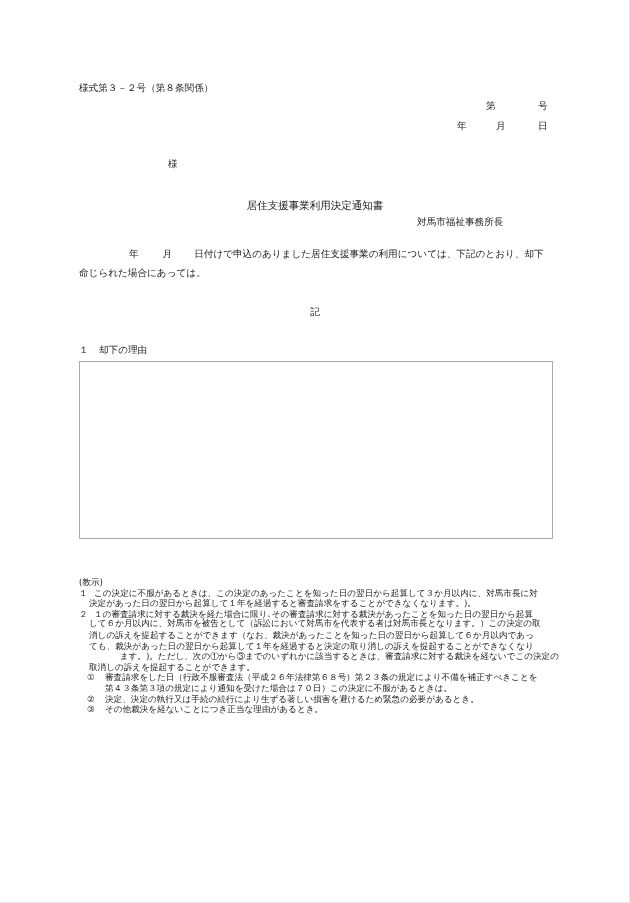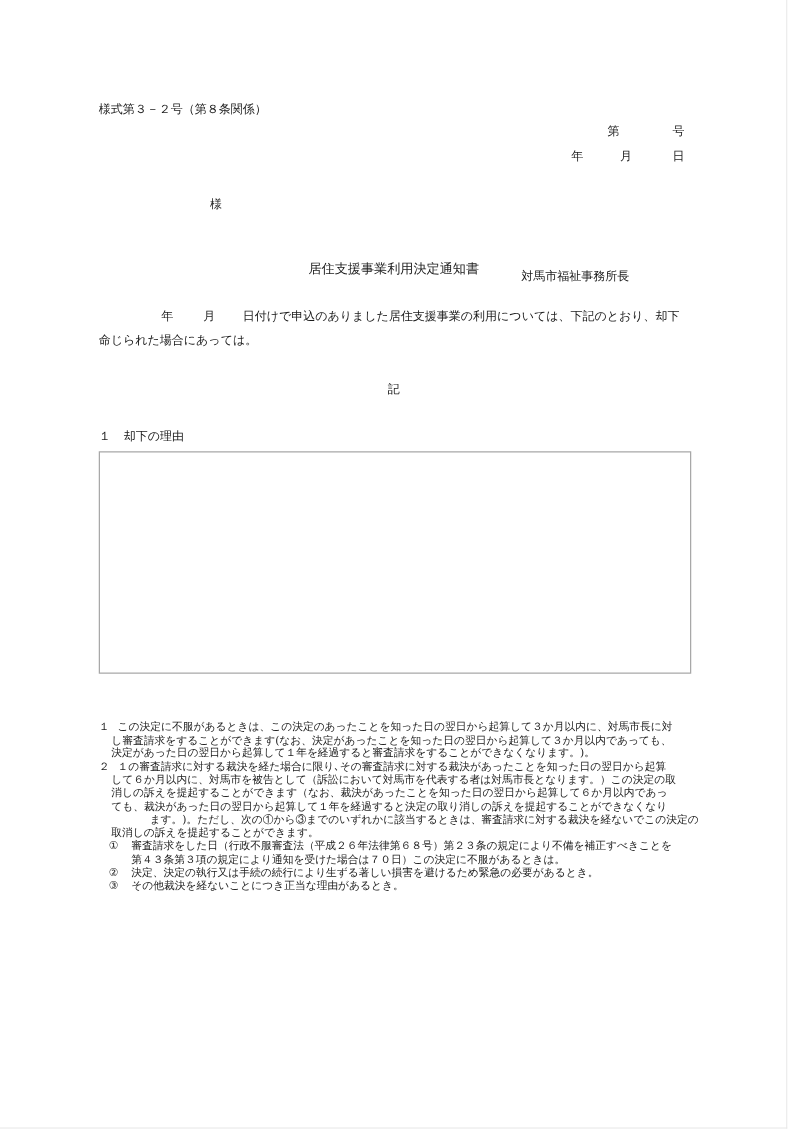--- a/index.html
+++ b/index.html
@@ -11,21 +11,21 @@
     .page-edge { position: absolute; left: 0; top: 0; width: 629px; height: 902px; border-right: 1px solid #e8e8e8; border-bottom: 1px solid #e8e8e8; }
     .t { position: absolute; white-space: nowrap; font-size: 9.6px; line-height: 12px; }
     .form-no { left: 79px; top: 82px; }
     .doc-no-dai { left: 486px; top: 100px; }
     .doc-no-go { left: 538px; top: 100px; }
     .date-year { left: 457px; top: 120px; }
     .date-month { left: 496px; top: 120px; }
     .date-day { left: 538px; top: 120px; }
     .recipient { left: 168px; top: 158px; }
     .issuer { left: 417px; top: 177px; margin-top: 39px; }
-    .title { left: 0; width: 630px; top: 209px; text-align: center; font-size: 10.5px; }
+    .title { left: 0; width: 630px; top: 199px; text-align: center; font-size: 10.5px; }
     .body1 { left: 79px; top: 248px; width: 474px; }
     .body1 .sp { display: inline-block; }
     .body2 { left: 79px; top: 267px; }
     .ki { left: 0; width: 630px; top: 306px; text-align: center; }
     .sec1 { left: 79px; top: 344px; }
     .sec1 .num { display: inline-block; width: 20px; }
     .reason-box {
       position: absolute; left: 79px; top: 361px; width: 472px; height: 176px;
       border: 1px solid #a8a8a8; background: #fff;
     }
@@ -57,23 +57,23 @@
 
 <div class="t ki">記</div>
 
 <div class="t sec1">
   <span class="num">１</span><span>却下の理由</span>
 </div>
 
 <div class="reason-box"></div>
 
 <div class="notes">
+  <div class="ln">(教示)</div>
   <div id="notes-lines">
       <div class="ln"><span class="num">１</span><span>この決定に不服があるときは、この決定のあったことを知った日の翌日から起算して３か月以内に、対馬市長に対</span></div>
-      <div class="ln" style="padding-left: 10px;"><span>し審査請求をすることができます(なお、決定があったことを知った日の翌日から起算して３か月以内であっても、</span></div>
       <div class="ln" style="padding-left: 10px;"><span>決定があった日の翌日から起算して１年を経過すると審査請求をすることができなくなります。)。</span></div>
       <div class="ln"><span class="num">２</span><span>１の審査請求に対する裁決を経た場合に限り､その審査請求に対する裁決があったことを知った日の翌日から起算</span></div>
       <div class="ln" style="padding-left: 10px; font-family: Liberation Mono, monospace;"><span>して６か月以内に、対馬市を被告として（訴訟において対馬市を代表する者は対馬市長となります。）この決定の取</span></div>
       <div class="ln" style="padding-left: 10px;"><span>消しの訴えを提起することができます（なお、裁決があったことを知った日の翌日から起算して６か月以内であっ</span></div>
       <div class="ln" style="padding-left: 10px;"><span>ても、裁決があった日の翌日から起算して１年を経過すると決定の取り消しの訴えを提起することができなくなり</span></div>
       <div class="ln" style="padding-left: 10px; text-align: right;"><span>ます。)。ただし、次の①から③までのいずれかに該当するときは、審査請求に対する裁決を経ないでこの決定の</span></div>
       <div class="ln" style="padding-left: 10px;"><span>取消しの訴えを提起することができます。</span></div>
       <div class="ln" style="padding-left: 4px;"><span class="circ">①</span><span>審査請求をした日（行政不服審査法（平成２６年法律第６８号）第２３条の規定により不備を補正すべきことを</span></div>
       <div class="ln" style="padding-left: 26px;"><span>第４３条第３項の規定により通知を受けた場合は７０日）この決定に不服があるときは。</span></div>
       <div class="ln" style="padding-left: 4px;"><span class="circ">②</span><span>決定、決定の執行又は手続の続行により生ずる著しい損害を避けるため緊急の必要があるとき。</span></div>

